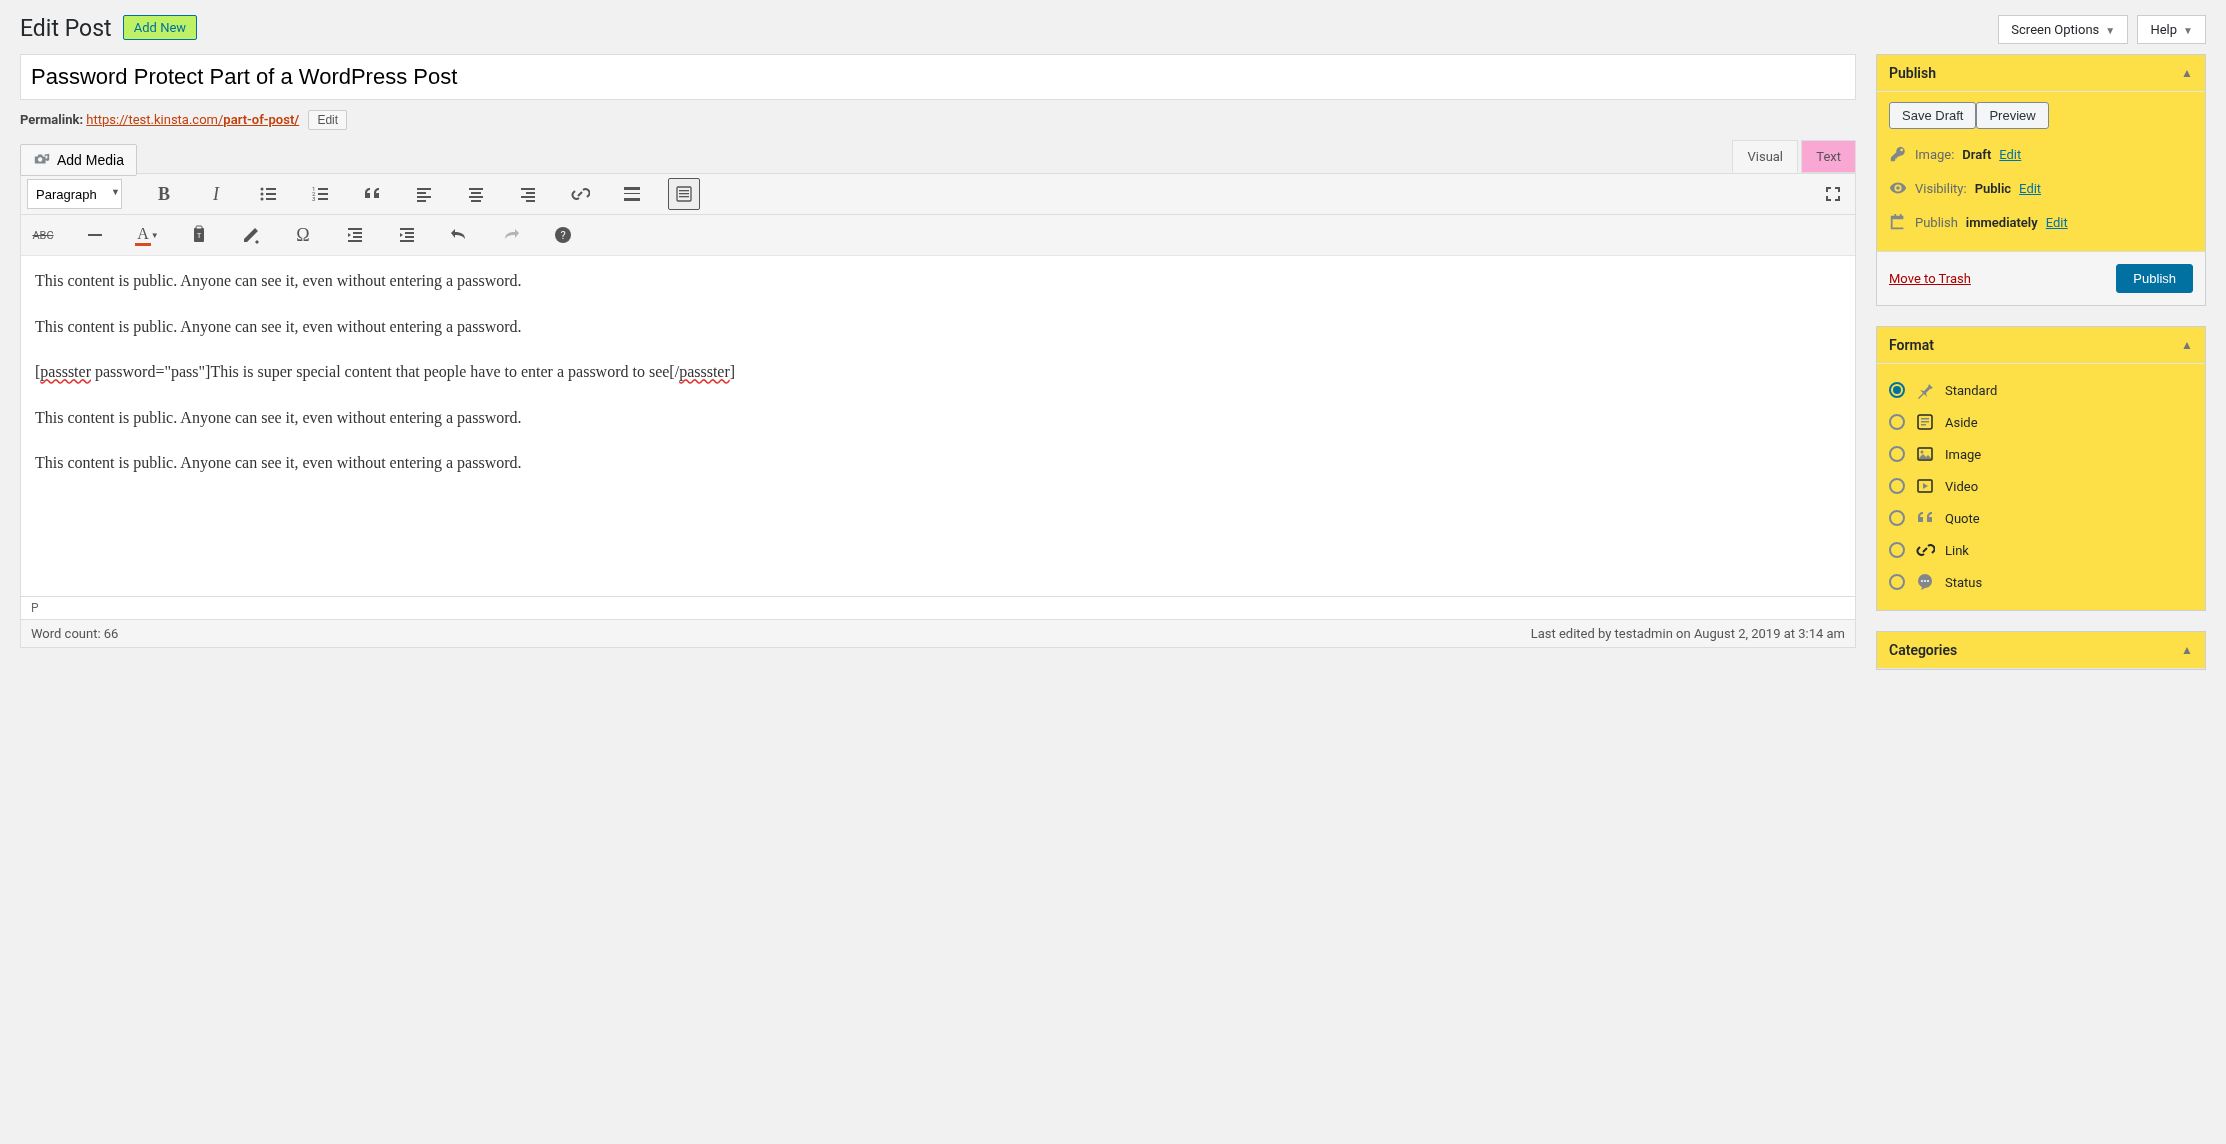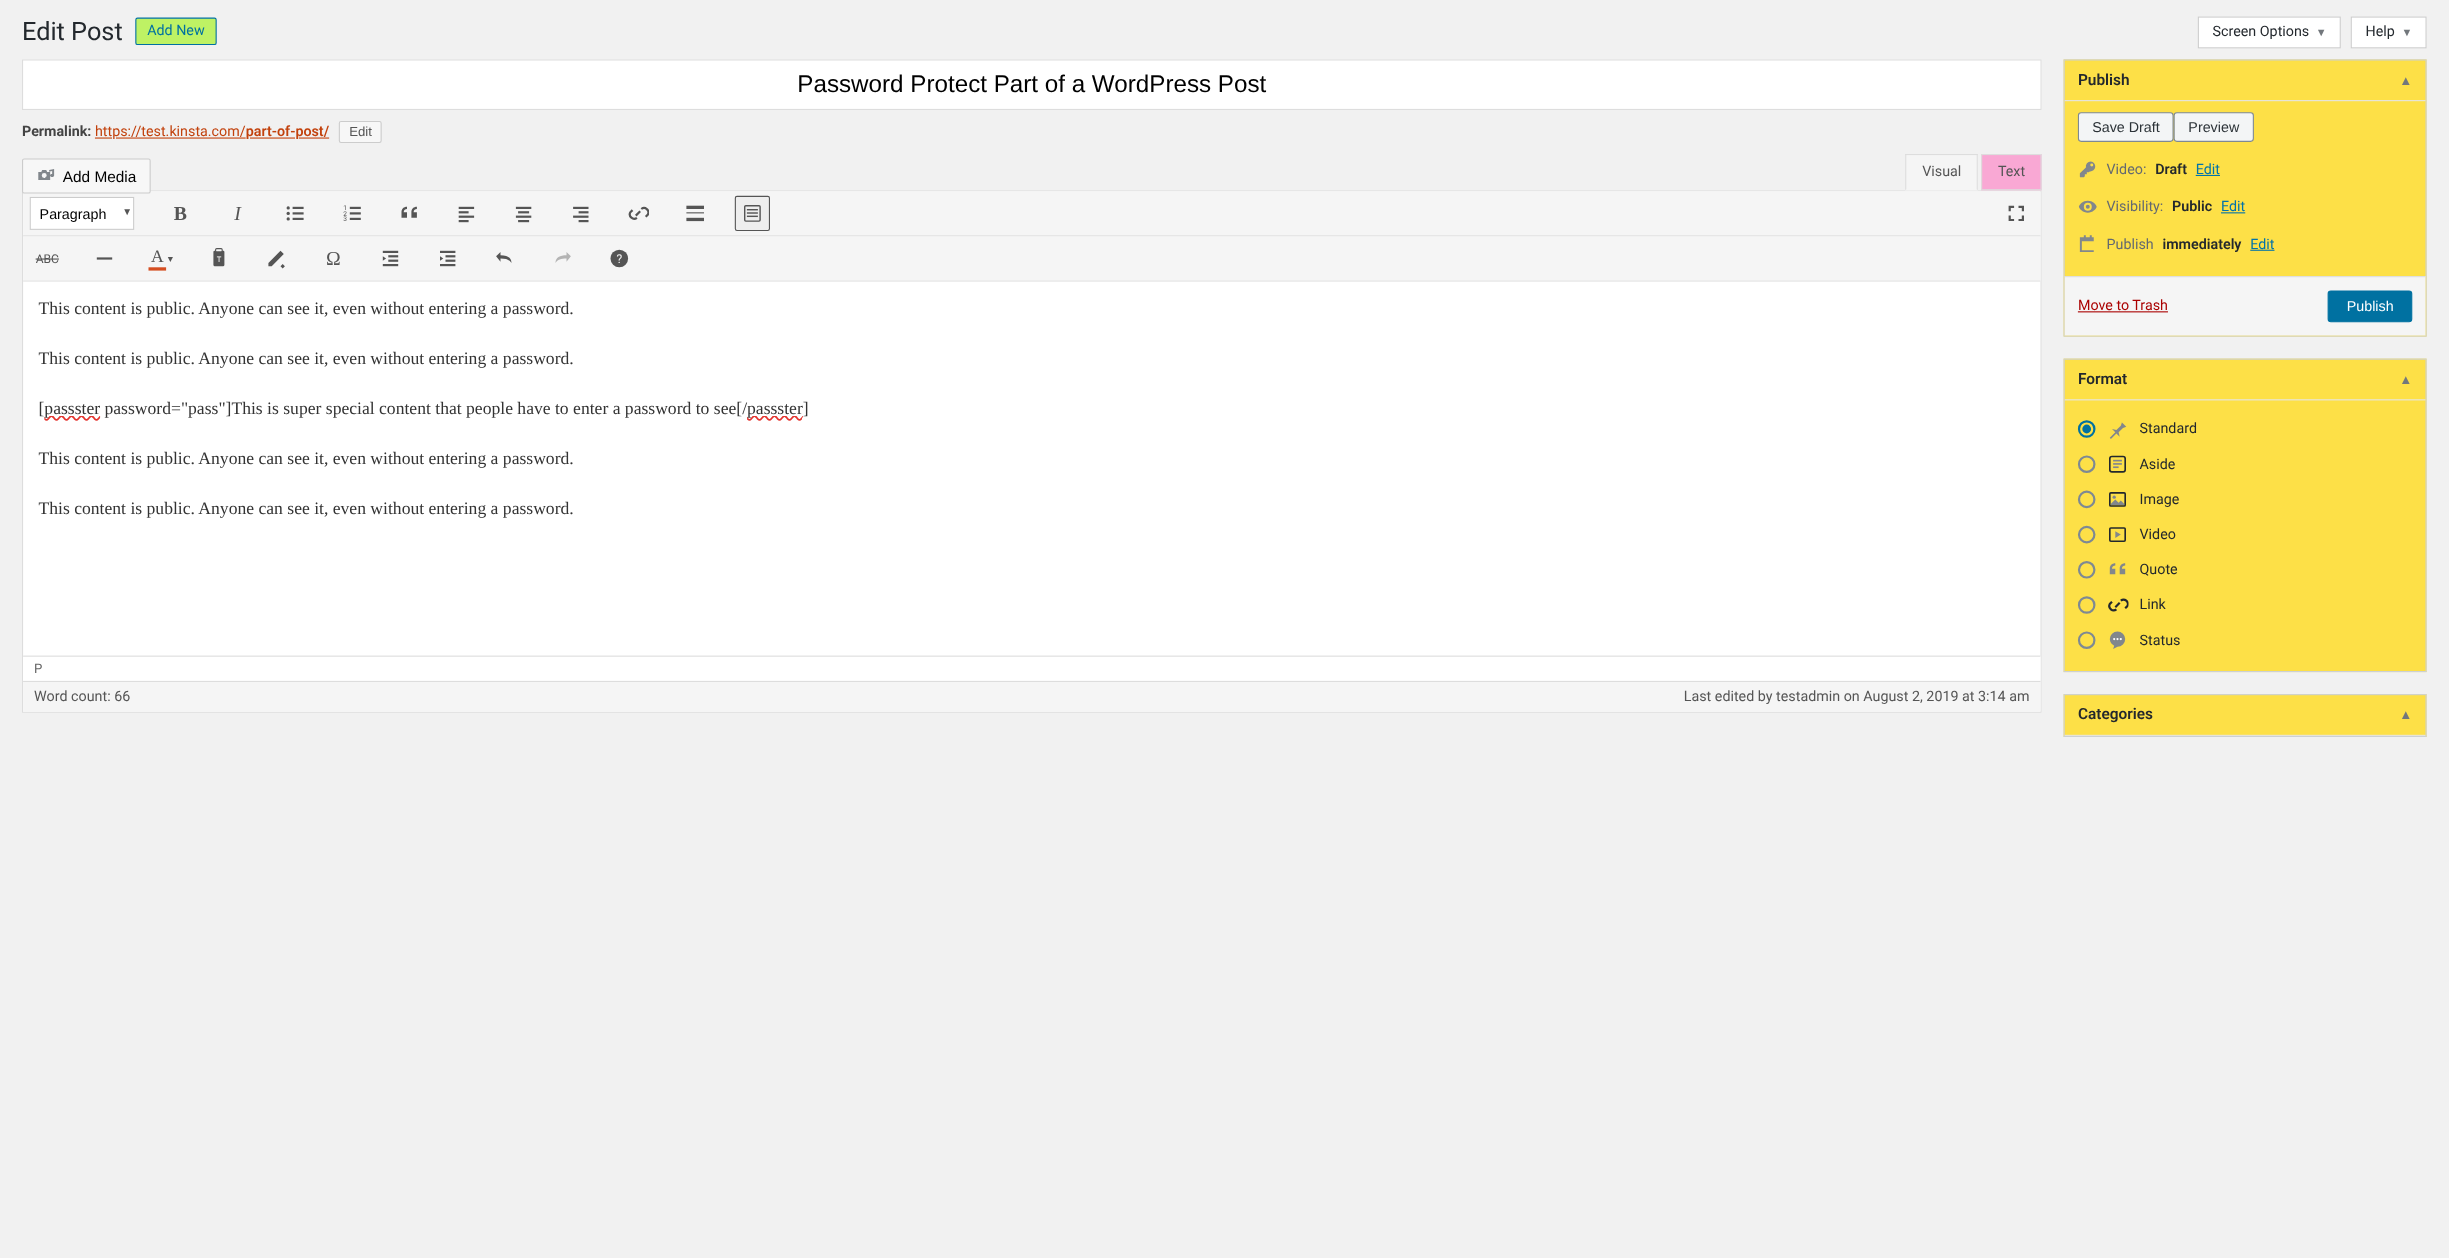--- a/index.html
+++ b/index.html
@@ -6,21 +6,21 @@
 body { font-family: -apple-system, BlinkMacSystemFont, "Segoe UI", Roboto, sans-serif; background: #f1f1f1; color: #23282d; font-size: 13px; }
 .wrap { padding: 10px 20px 0 20px; }
 .top-buttons { float: right; margin-top: 5px; }
 .top-btn { display: inline-block; background: #fff; border: 1px solid #ccc; padding: 6px 12px; margin-left: 6px; cursor: pointer; font-size: 13px; }
 .top-btn .tri { margin-left: 6px; font-size: 10px; color: #72777c; }
 h1.page-title { font-size: 23px; font-weight: 400; margin: 5px 0 12px; display: inline-block; }
 .page-title-action { display: inline-block; border: 1px solid #0071a1; color: #0071a1; padding: 4px 10px; font-size: 13px; margin-left: 8px; vertical-align: 4px; background: #bef264; border-radius: 2px; cursor: pointer; }
 .columns { display: flex; gap: 20px; align-items: flex-start; }
 .main-col { flex: 1; min-width: 0; }
 .side-col { width: 330px; }
-.title-input { width: 100%; font-size: 22px; padding: 6px 10px; border: 1px solid #ddd; background: #fff; height: 46px; text-align: center; }
+.title-input { width: 100%; font-size: 22px; padding: 6px 10px; border: 1px solid #ddd; background: #fff; height: 46px; }
 .permalink-row { margin: 10px 0 14px; font-size: 13px; color: #444; }
 .permalink-row a { color: #c2410c; text-decoration: underline; }
 .permalink-row .slug { font-weight: 600; }
 .small-btn { border: 1px solid #ccc; background: #f7f7f7; padding: 2px 8px; font-size: 12px; margin-left: 6px; cursor: pointer; color: #555; border-radius: 2px; }
 .media-btn { border: 1px solid #ccc; background: #f7f7f7; padding: 6px 12px; font-size: 14px; cursor: pointer; display: inline-flex; align-items: center; gap: 6px; border-radius: 2px; }
 .media-btn svg { width: 18px; height: 18px; fill: #82878c; }
 .editor-wrap { margin-top: -36px; }
 .editor-tabs { float: right; }
 .editor-tab { display: inline-block; padding: 8px 14px; border: 1px solid #ddd; background: #f9a8d4; cursor: pointer; font-size: 13px; color: #555; }
 .editor-tab.active { background: #f5f5f5; border-bottom-color: #f5f5f5; }
@@ -267,21 +267,21 @@
         </div>
         <div class="postbox-inside">
           <div class="pub-top">
             <button class="btn">Save Draft</button>
             <button class="btn">Preview</button>
           </div>
           <div class="pub-row">
             <svg class="pub-icon" viewBox="0 0 20 20">
                 <path d="M13 2a5 5 0 00-4.9 6L2 14v4h4l1-1v-2h2v-2h2l1-1a5 5 0 101-10zm1 5a1.5 1.5 0 110-3 1.5 1.5 0 010 3z"></path>
               </svg>
-            <span class="lbl">Video:</span> 
+            <span class="lbl">Image:</span> 
               <span class="val">Draft</span> 
               <a href="#">Edit</a>
           </div>
           <div class="pub-row">
             <svg class="pub-icon" viewBox="0 0 20 20">
                 <path d="M10 4C5 4 1.7 7.6 1 10c.7 2.4 4 6 9 6s8.3-3.6 9-6c-.7-2.4-4-6-9-6zm0 10a4 4 0 110-8 4 4 0 010 8zm0-6a2 2 0 100 4 2 2 0 000-4z"></path>
               </svg>
             <span class="lbl">Visibility:</span> 
               <span class="val">Public</span> 
               <a href="#">Edit</a>

